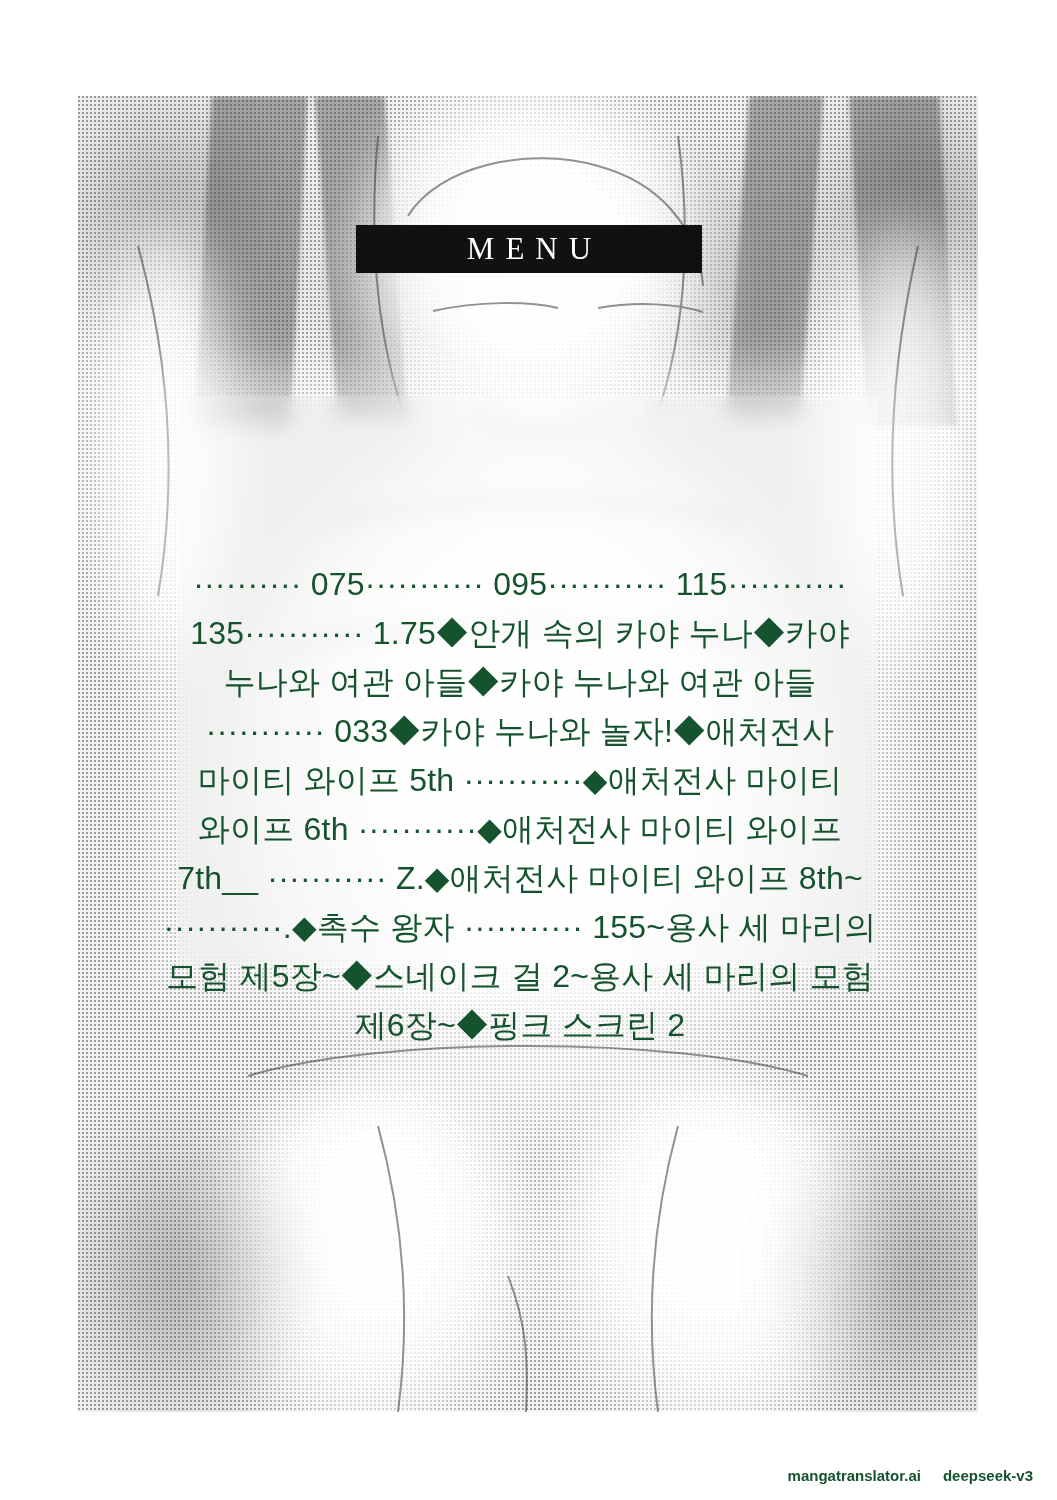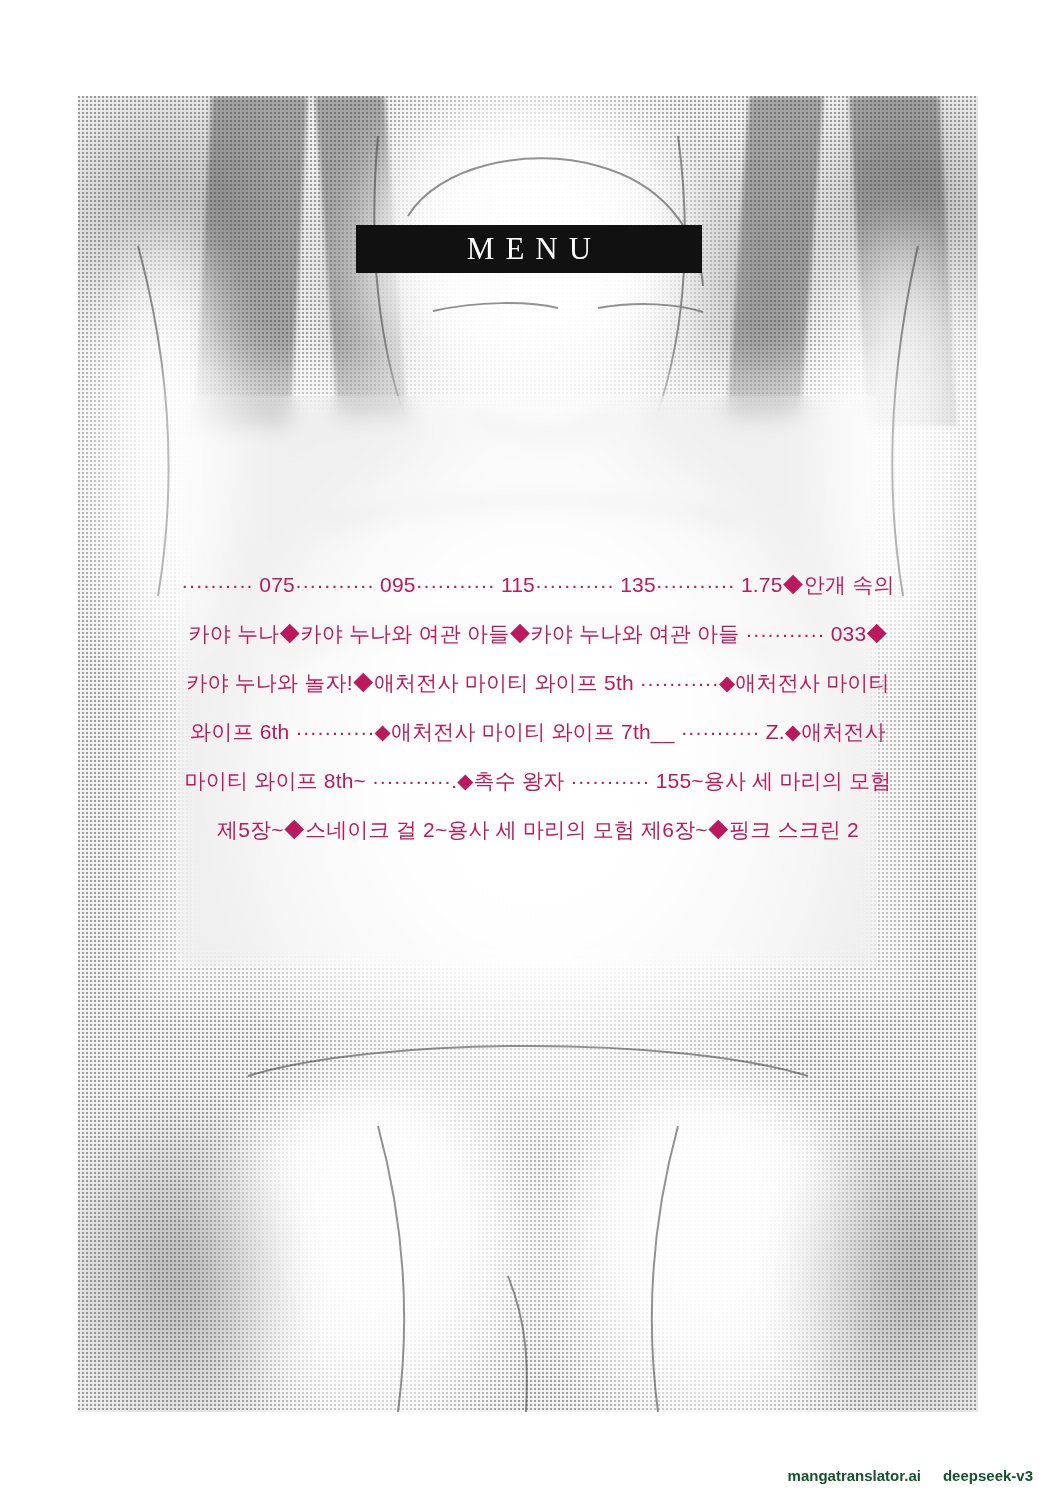--- a/index.html
+++ b/index.html
@@ -158,28 +158,28 @@
     font-family: "Liberation Serif", serif;
     font-size: 31px;
     letter-spacing: 11px;
     text-indent: 11px;
     font-weight: 400;
   }
 
   
   .toc {
     position: absolute;
-    left: 178px;
+    left: 160px;
     top: 560px;
     width: 720px;
     z-index: 6;
     text-align: center;
-    color: #be185d;
+    color: #14532d;
     font-family: "Liberation Sans", sans-serif;
-    font-size: 21px;
+    font-size: 32px;
     line-height: 49px;
     letter-spacing: 0.2px;
     word-break: keep-all;
   }
 
   
   .credits {
     position: absolute;
     right: 24px;
     bottom: 16px;

